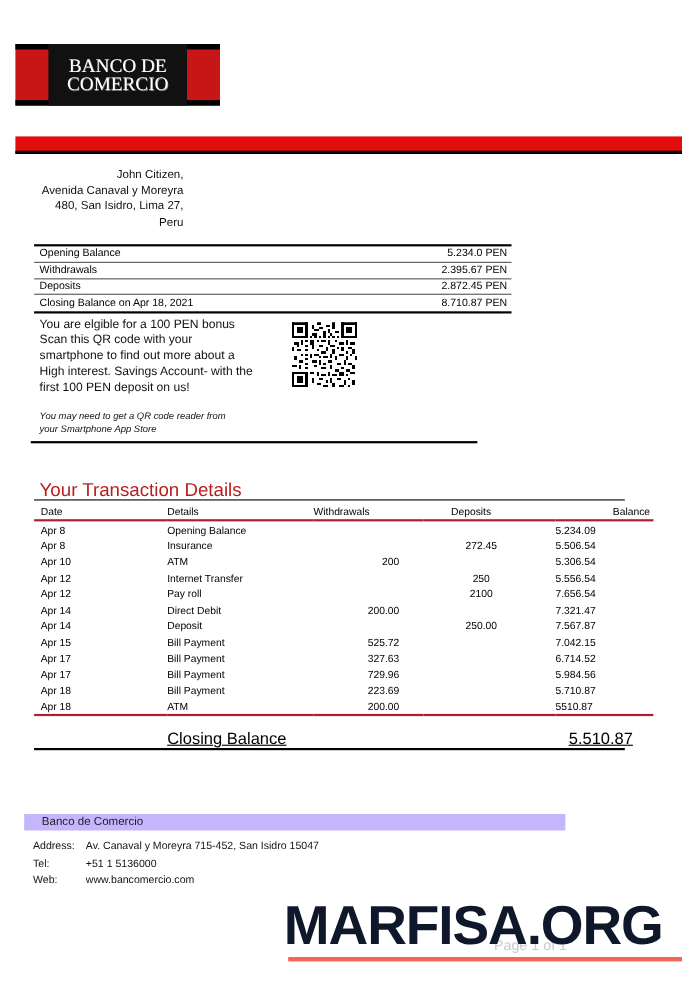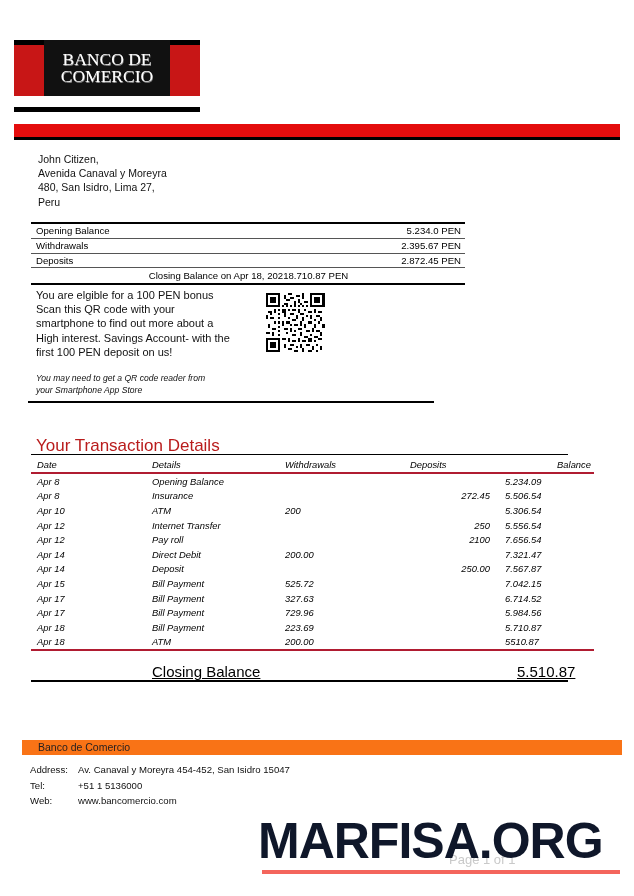--- a/index.html
+++ b/index.html
@@ -16,21 +16,21 @@
     color: #000000;
     overflow: hidden;
   }
 
   
   .logo-wrap {
     position: absolute;
     left: 14px;
     top: 40px;
     width: 186px;
-    height: 72px;
+    height: 56px;
   }
   .logo-red {
     position: absolute;
     left: 0; top: 0;
     width: 186px;
     height: 56px;
     background: #c81616;
     box-sizing: border-box;
   }
   .logo-bar-top {
@@ -81,20 +81,21 @@
   }
 
   
   .address {
     position: absolute;
     left: 38px;
     top: 152px;
     font-size: 10.5px;
     line-height: 14.2px;
     color: #111111;
+    text-align: right;
   }
 
   
   .summary {
     position: absolute;
     left: 31px;
     top: 222px;
     width: 434px;
     border-top: 2.5px solid #000000;
     border-bottom: 2.5px solid #000000;
@@ -103,21 +104,21 @@
   .summary-row {
     display: flex;
     justify-content: space-between;
     align-items: center;
     height: 14.8px;
     border-bottom: 0.8px solid #555555;
     font-size: 9.6px;
     padding: 0 4px 0 5px;
     box-sizing: border-box;
   }
-  .summary-row:last-child { border-bottom: none; justify-content: center; }
+  .summary-row:last-child { border-bottom: none; }
   .summary-row .val { font-size: 9.6px; }
 
   
   .promo {
     position: absolute;
     left: 36px;
     top: 288px;
     width: 222px;
     font-size: 11px;
     line-height: 14.2px;
@@ -164,21 +165,20 @@
     width: 537px;
     height: 0;
     border-top: 1.4px solid #000000;
   }
   .tx {
     position: absolute;
     left: 31px;
     top: 456px;
     width: 537px;
     font-size: 9.4px;
-    font-style: italic;
   }
   .tx table {
     width: 100%;
     border-collapse: collapse;
     table-layout: fixed;
   }
   .tx th {
     font-weight: normal;
     text-align: left;
     padding: 0 0 2px 0;
@@ -189,22 +189,22 @@
   .tx thead tr { border-bottom: 2.4px solid #b01c31; }
   .tx td {
     padding: 0;
     height: 14.6px;
     font-size: 9.4px;
     vertical-align: middle;
     white-space: nowrap;
   }
   .c-date    { width: 115px; padding-left: 6px !important; }
   .c-details { width: 133px; }
-  .c-with    { width: 100px; text-align: left; padding-right: 22px !important; }
-  .c-dep     { width: 95px;  text-align: right; padding-right: 15px !important; }
+  .c-with    { width: 100px; text-align: right; padding-right: 22px !important; }
+  .c-dep     { width: 95px;  text-align: center; padding-right: 15px !important; }
   .c-bal     { width: 86px;  text-align: left; padding-right: 3px !important; }
   th.c-with  { text-align: left; padding-right: 0 !important; padding-left: 0; }
   th.c-dep   { text-align: left; padding-right: 0 !important; padding-left: 25px; }
   th.c-bal   { text-align: right; padding-right: 3px !important; }
 
   .tx tbody tr:last-child { border-bottom: 2.4px solid #b01c31; }
 
   .closing {
     position: absolute;
     left: 31px;
@@ -224,23 +224,23 @@
     vertical-align: middle;
     white-space: nowrap;
     text-decoration: underline;
   }
 
   
   .footer-band {
     position: absolute;
     left: 22px;
     top: 740px;
-    width: 600px;
+    width: 492px;
     height: 15px;
-    background: #f97316;
+    background: #c4b5fd;
   }
   .footer-band-label {
     position: absolute;
     left: 16px;
     top: 1px;
     font-size: 10.5px;
     color: #231f20;
   }
   .footer-lines {
     position: absolute;
@@ -596,21 +596,21 @@
       </tr>
     </tbody>
   </table>
 </div>
 
 <div class="footer-band">
   <span class="footer-band-label">Banco de Comercio</span>
 </div>
 <div class="footer-lines">
   <div>
-    <span class="lbl">Address:</span><span>Av. Canaval y Moreyra 454-452, San Isidro 15047</span>
+    <span class="lbl">Address:</span><span>Av. Canaval y Moreyra 715-452, San Isidro 15047</span>
   </div>
   <div>
     <span class="lbl">Tel:</span><span>+51 1 5136000</span>
   </div>
   <div>
     <span class="lbl">Web:</span><span>www.bancomercio.com</span>
   </div>
 </div>
 
 <div class="page-num">Page 1 of 1</div>

